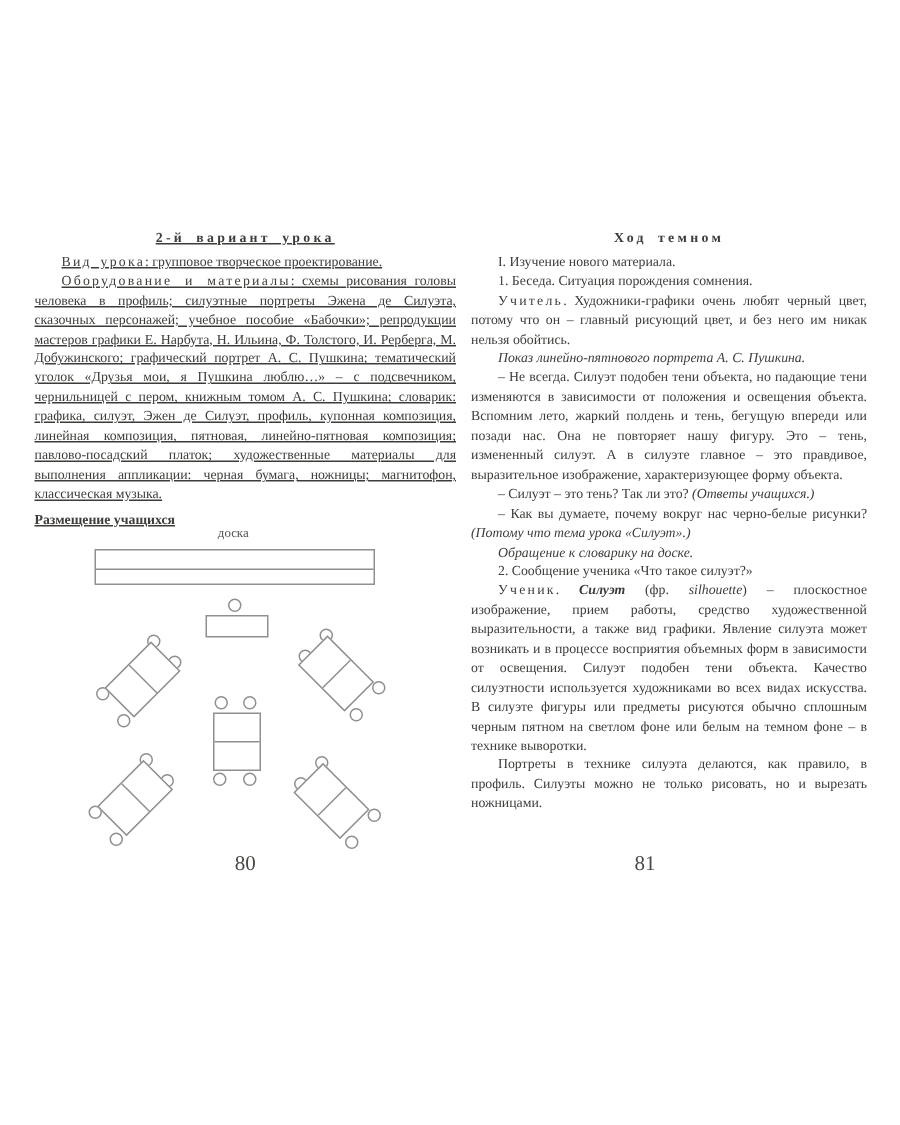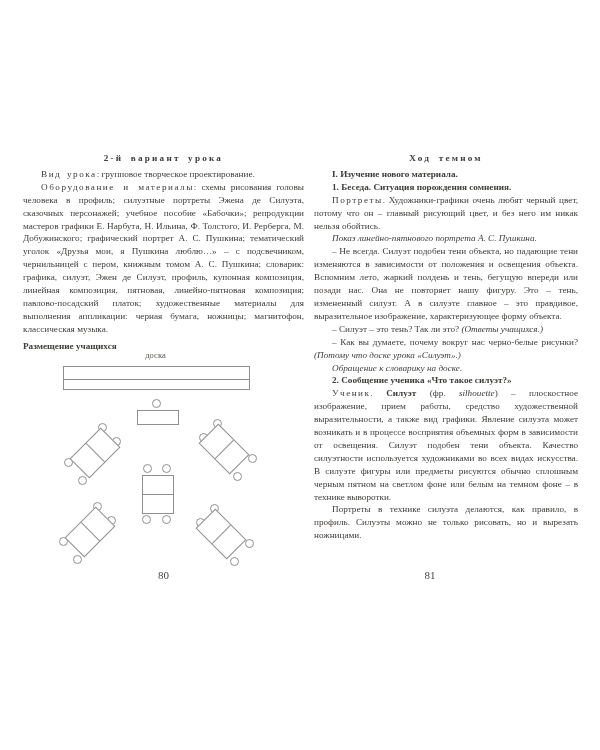--- a/index.html
+++ b/index.html
@@ -3,35 +3,35 @@
 <meta charset="utf-8">
 <style>
   html,body{margin:0;padding:0;}
   body{
     width:600px;height:750px;background:#ffffff;position:relative;
     font-family:"Liberation Serif","DejaVu Serif",serif;
     color:#3e3c39;
   }
   .spread{position:absolute;left:0;top:0;width:600px;height:750px;overflow:hidden;}
   .col{position:absolute;font-size:9.2px;line-height:12.9px;text-align:justify;}
-  .col-left{left:23px;top:152px;width:281px;}
+  .col-left{left:23px;top:152px;width:281px;text-decoration:underline;}
   .col-right{left:314px;top:152px;width:264px;}
   .para{margin:0;text-indent:18px;}
   .para.title{
     text-align:center;text-indent:0;font-weight:bold;
     letter-spacing:2.2px;word-spacing:3px;margin-bottom:3px;
   }
   .para.heading{
     text-align:left;text-indent:0;font-weight:bold;margin-top:4px;
   }
-  .b{font-weight:bold;}
+  .b{font-weight:normal;}
   .i{font-style:italic;}
-  .bi{font-weight:bold;}
+  .bi{font-weight:bold;font-style:italic;}
   .sp{letter-spacing:1.5px;word-spacing:2px;}
-  .pagenum{position:absolute;top:569px;font-size:11px;text-align:center;color:#4a4845;}
+  .pagenum{position:absolute;top:569px;font-size:14px;text-align:center;color:#4a4845;}
   .pagenum.left{left:23px;width:281px;}
   .pagenum.right{left:298px;width:264px;}
 
   
   .diagram{position:absolute;left:23px;top:350px;width:280px;height:232px;}
   .dg-label{position:absolute;left:40px;top:0;width:185px;text-align:center;
     font-size:8.6px;color:#55524e;}
   .board{position:absolute;left:40px;top:16px;width:185px;height:22px;
     border:1px solid #8f8f8f;}
   .board-line{position:absolute;left:0;right:0;top:12px;border-top:1px solid #8f8f8f;}
@@ -137,25 +137,25 @@
       <div class="desk2">
           <div class="dvd"></div>
         </div>
     </div>
   </div>
 
   <div class="col col-right">
       <p class="para title"><span>Ход темном</span></p>
       <p class="para body"><span class="b">I. Изучение нового материала.</span></p>
       <p class="para body"><span class="b">1. Беседа. Ситуация порождения сомнения.</span></p>
-      <p class="para body"><span class="sp">Портреты</span><span>. Художники-графики очень любят черный цвет, потому что он – главный рисующий цвет, и без него им никак нельзя обойтись.</span></p>
+      <p class="para body"><span class="sp">Учитель</span><span>. Художники-графики очень любят черный цвет, потому что он – главный рисующий цвет, и без него им никак нельзя обойтись.</span></p>
       <p class="para body"><span class="i">Показ линейно-пятнового портрета А. С. Пушкина.</span></p>
       <p class="para body"><span>– Не всегда. Силуэт подобен тени объекта, но падающие тени изменяются в зависимости от положения и освещения объекта. Вспомним лето, жаркий полдень и тень, бегущую впереди или позади нас. Она не повторяет нашу фигуру. Это – тень, измененный силуэт. А в силуэте главное – это правдивое, выразительное изображение, характеризующее форму объекта.</span></p>
       <p class="para body"><span>– Силуэт – это тень? Так ли это? </span><span class="i">(Ответы учащихся.)</span></p>
-      <p class="para body"><span>– Как вы думаете, почему вокруг нас черно-белые рисунки? </span><span class="i">(Потому что доске урока «Силуэт».)</span></p>
+      <p class="para body"><span>– Как вы думаете, почему вокруг нас черно-белые рисунки? </span><span class="i">(Потому что тема урока «Силуэт».)</span></p>
       <p class="para body"><span class="i">Обращение к словарику на доске.</span></p>
       <p class="para body"><span class="b">2. Сообщение ученика «Что такое силуэт?»</span></p>
       <p class="para body"><span class="sp">Ученик</span><span>. </span><span class="bi">Силуэт</span><span> (фр. </span><span class="i">silhouette</span><span>) – плоскостное изображение, прием работы, средство художественной выразительности, а также вид графики. Явление силуэта может возникать и в процессе восприятия объемных форм в зависимости от освещения. Силуэт подобен тени объекта. Качество силуэтности используется художниками во всех видах искусства. В силуэте фигуры или предметы рисуются обычно сплошным черным пятном на светлом фоне или белым на темном фоне – в технике выворотки.</span></p>
       <p class="para body"><span>Портреты в технике силуэта делаются, как правило, в профиль. Силуэты можно не только рисовать, но и вырезать ножницами.</span></p>
     </div>
 
   <div class="pagenum left">80</div>
   <div class="pagenum right">81</div>
 
 </div>

